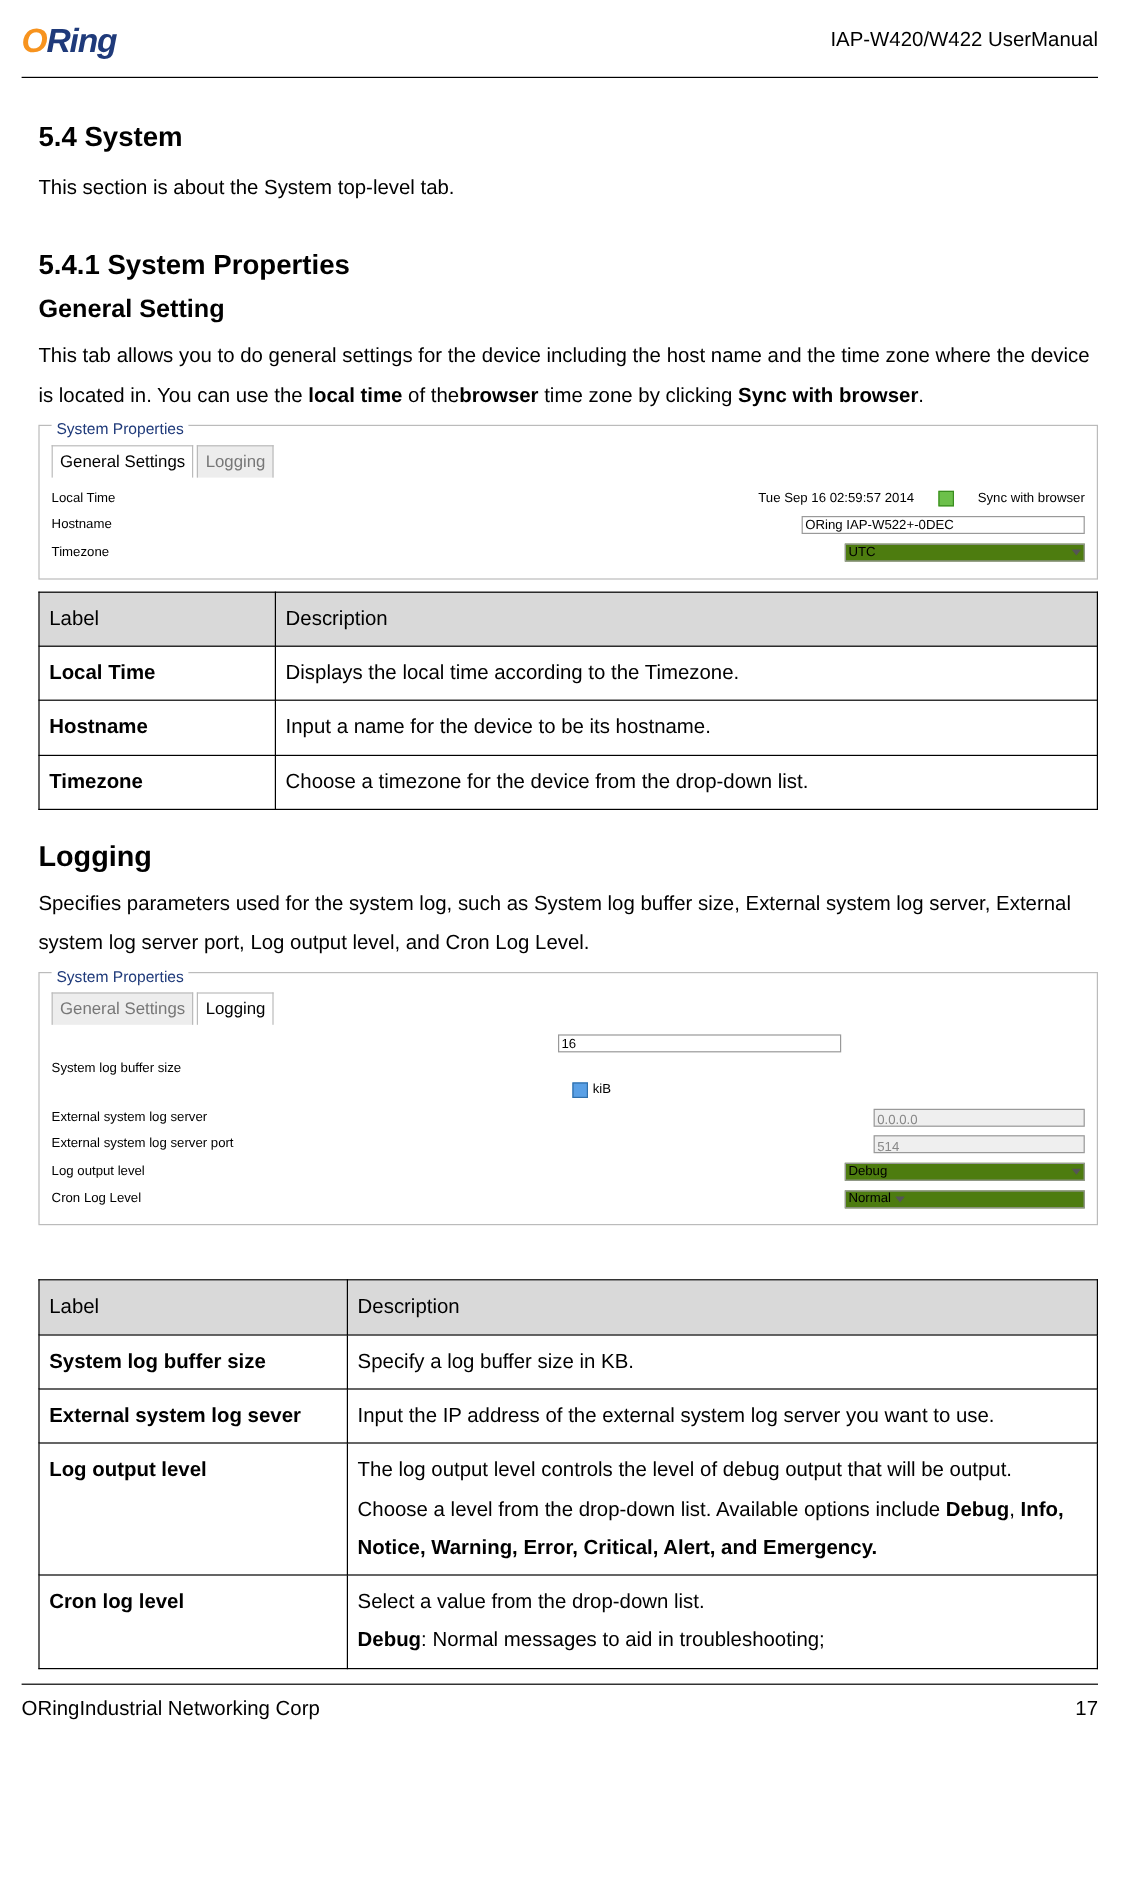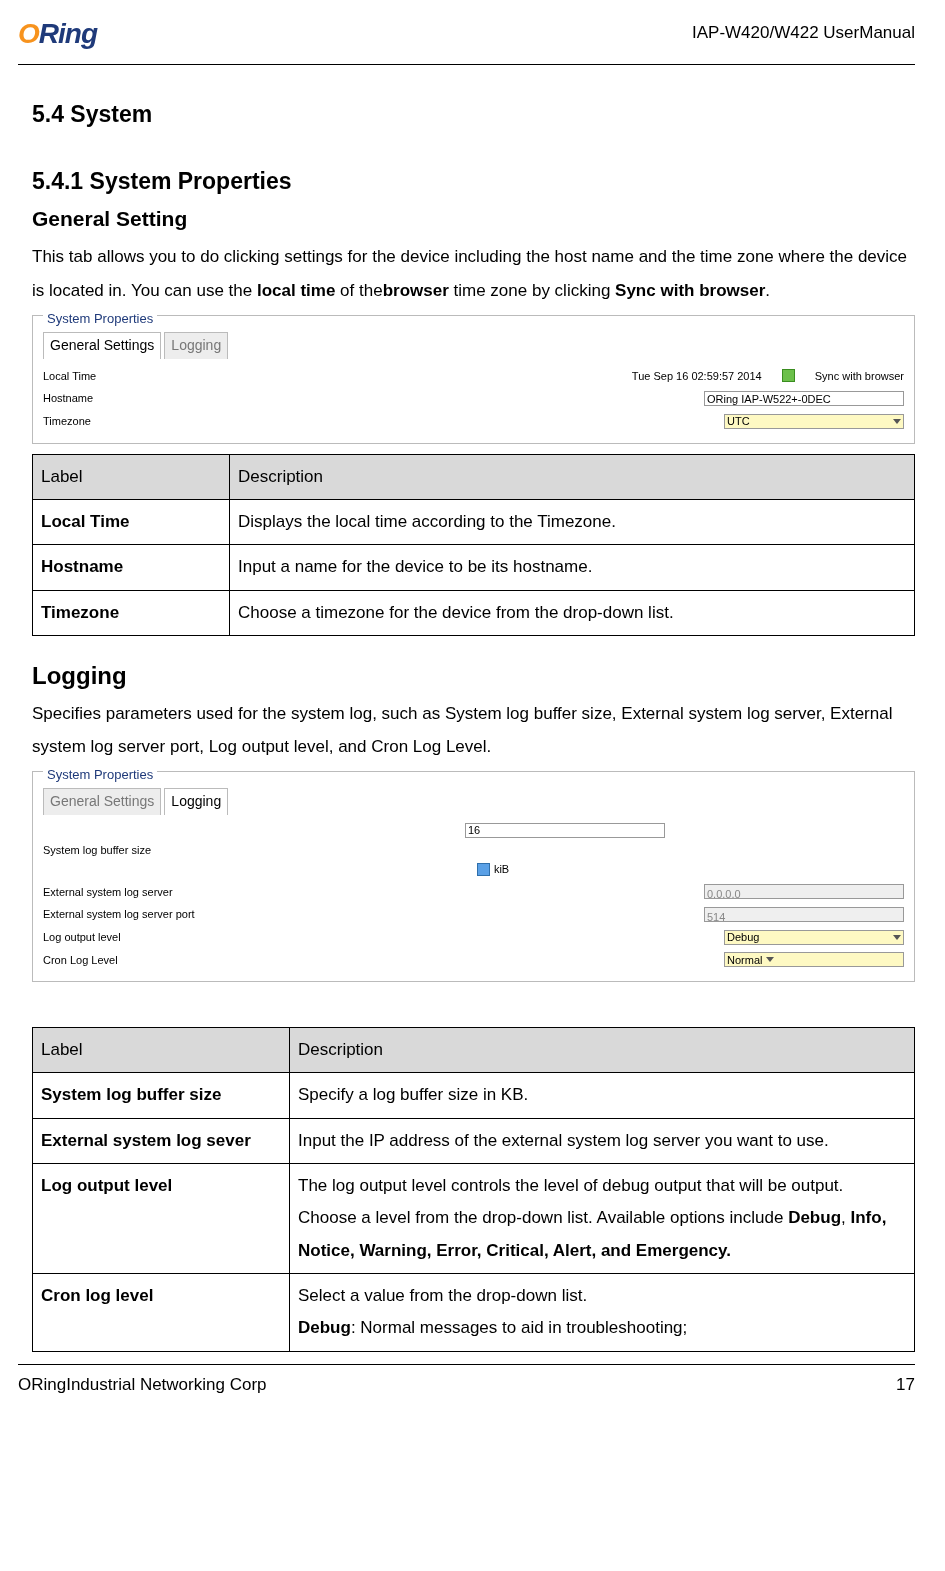--- a/index.html
+++ b/index.html
@@ -86,23 +86,23 @@
   }
   .figtext { font-size: 11px; }
   .figinput, .figselect, .figval {
     border: 1px solid #999;
     font-size: 11px;
     padding: 0 2px;
     height: 15px;
     box-sizing: border-box;
     background: #fff;
   }
-  .figselect { width: 180px; background: #fef9c3; }
-  .figinput { width: 200px; }
-  .figval { width: 200px; background: #efefef; color: #888; }
+  .figselect { width: 200px; background: #4d7c0f; }
+  .figinput { width: 236px; }
+  .figval { width: 176px; background: #efefef; color: #888; }
   .mini-icon {
     width: 11px; height: 11px;
     background: #6cc04a;
     border: 1px solid #3a8d1f;
     display: inline-block;
   }
   .mini-icon.blue { background: #5aa0e6; border-color: #2f6fab; }
   .caret {
     width: 0; height: 0;
     border-left: 4px solid transparent;
@@ -145,25 +145,26 @@
     <div class="logo">
       <span class="o">O</span><span class="ring">Ring</span>
     </div>
     <div class="hdr-right">IAP-W420/W422  UserManual</div>
   </div>
   <hr class="hr-top">
 
   <div class="content">
 
     <h2 class="sec">5.4 System</h2>
+    <p>This section is about the System top-level tab.</p>
 
     <h2 class="sub">5.4.1 System Properties</h2>
     <h3 class="gen">General Setting</h3>
     <p>
-      <span>This tab allows you to do clicking settings for the device including the host name and the time zone where the device is located in. You can use the </span><span class="b">local time</span><span> of the</span><span class="b">browser</span><span> time zone by clicking </span><span class="b">Sync with browser</span><span>.</span>
+      <span>This tab allows you to do general settings for the device including the host name and the time zone where the device is located in. You can use the </span><span class="b">local time</span><span> of the</span><span class="b">browser</span><span> time zone by clicking </span><span class="b">Sync with browser</span><span>.</span>
     </p>
 
     
     <div class="figbox">
       <div class="figlegend">System Properties</div>
       <div class="figinner">
         <div class="tabs">
           <span class="tab">General Settings</span>
           <span class="tab inactive">Logging</span>
         </div>

